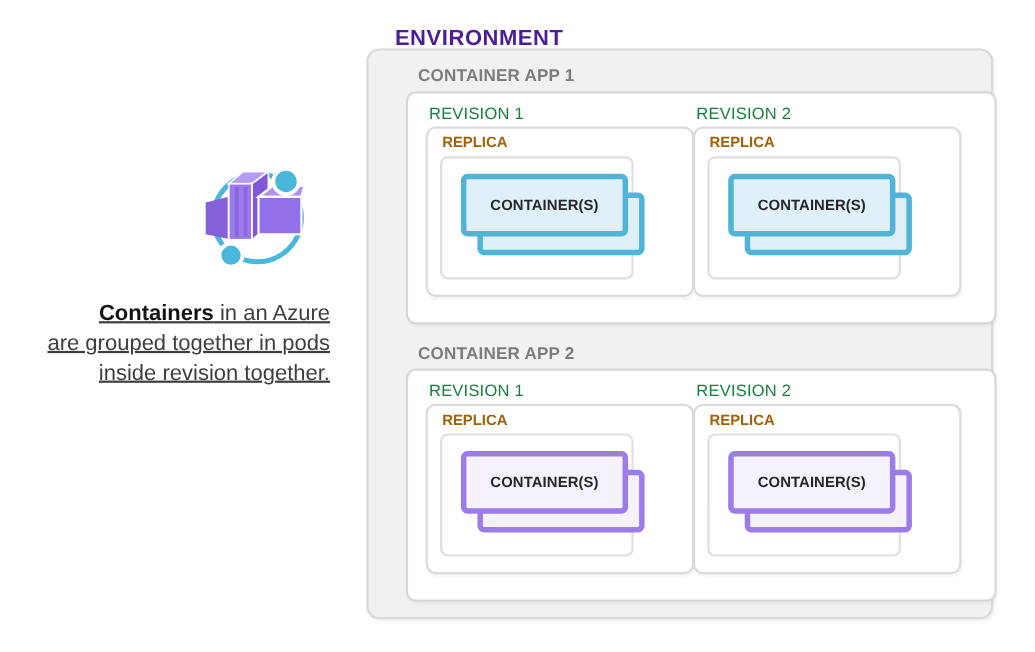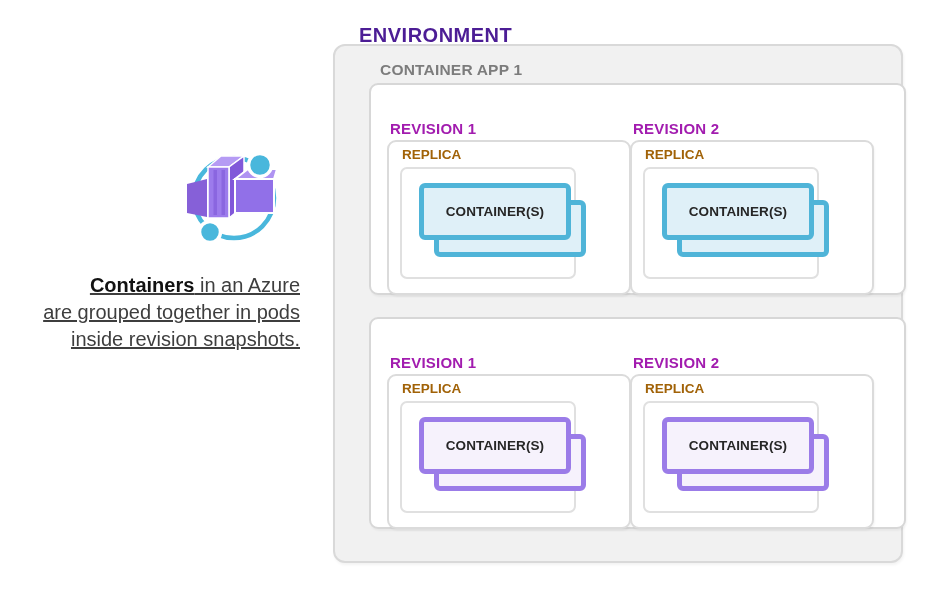--- a/index.html
+++ b/index.html
@@ -30,21 +30,21 @@
   .app-2{top:267px;}
   .app-label{margin-left:11px;font-size:15.5px;font-weight:bold;letter-spacing:.2px;color:#7c7c7c;}
   .app-box{
     margin-top:4px;position:relative;height:212px;box-sizing:border-box;
     background:#fff;border:2px solid #d7d7d7;border-radius:9px;
     box-shadow:1px 2px 2px rgba(0,0,0,.04);
   }
   .rev{position:absolute;top:10px;width:244px;}
   .rev-1{left:16px;}
   .rev-2{left:259px;}
-  .rev-label{margin-left:3px;font-size:15px;font-weight:bold;letter-spacing:.2px;color:#a21caf;margin-top:25px;}
+  .rev-label{margin-left:3px;font-size:15px;font-weight:normal;letter-spacing:.2px;color:#15803d;}
   .rev-box{
     margin-top:3px;position:relative;height:155px;box-sizing:border-box;
     background:#fff;border:2px solid #dbdbdb;border-radius:9px;
     box-shadow:1px 2px 2px rgba(0,0,0,.04);
   }
   .replica-label{position:absolute;left:13px;top:5px;font-size:13.5px;font-weight:bold;color:#a16207;}
   .replica-box{
     position:absolute;left:11px;top:25px;width:176px;height:112px;box-sizing:border-box;
     background:#fff;border:2px solid #e0e0e0;border-radius:7px;
   }
@@ -79,21 +79,21 @@
       <rect x="53" y="33" width="39" height="34" fill="#9170E8" stroke="#fff" stroke-width="2"></rect>
 
       <circle cx="78" cy="19" r="11.5" fill="#49B7DC" stroke="#fff" stroke-width="3.5"></circle>
       <circle cx="28" cy="86" r="10.5" fill="#49B7DC" stroke="#fff" stroke-width="3.5"></circle>
     </svg>
   </div>
 
   <div class="caption">
     <div><b>Containers</b><span> in an Azure</span></div>
     <div>are grouped together in pods</div>
-    <div>inside revision snapshots.</div>
+    <div>inside revision together.</div>
   </div>
 
   <div class="env-label">ENVIRONMENT</div>
 
   <div class="env-box">
 
     <div class="app app-1">
       <div class="app-label">CONTAINER APP 1</div>
       <div class="app-box theme-cyan">
 
@@ -120,20 +120,21 @@
                 <span>CONTAINER(S)</span>
               </div>
             </div>
           </div>
         </div>
 
       </div>
     </div>
 
     <div class="app app-2">
+      <div class="app-label">CONTAINER APP 2</div>
       <div class="app-box theme-purple">
 
         <div class="rev rev-1">
           <div class="rev-label">REVISION 1</div>
           <div class="rev-box">
             <div class="replica-label">REPLICA</div>
             <div class="replica-box">
               <div class="card card-back"></div>
               <div class="card card-front">
                 <span>CONTAINER(S)</span>

